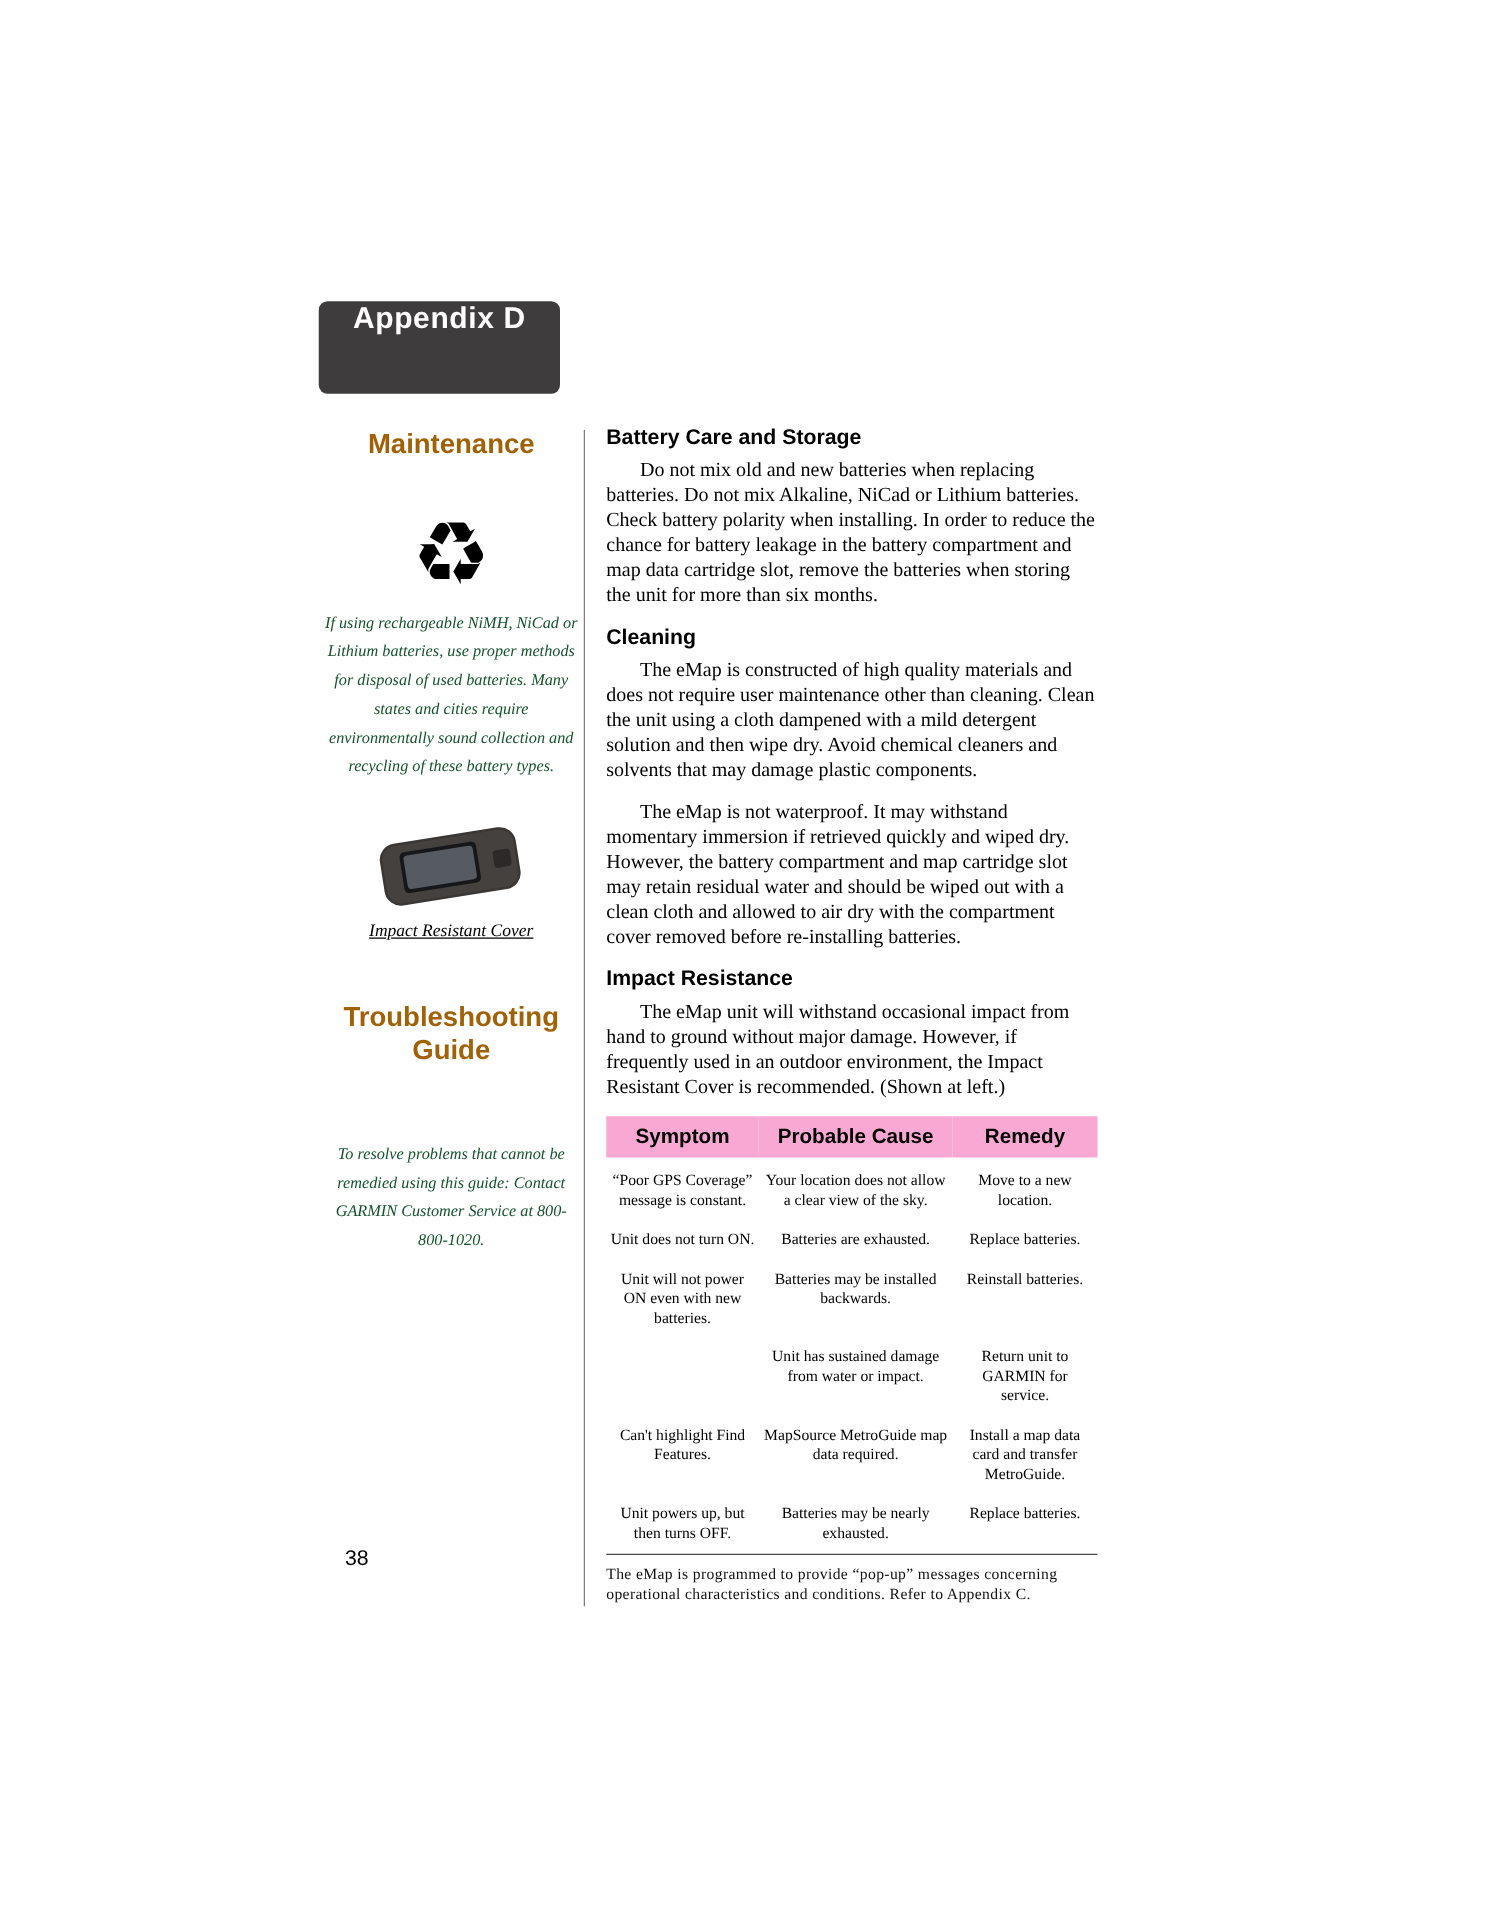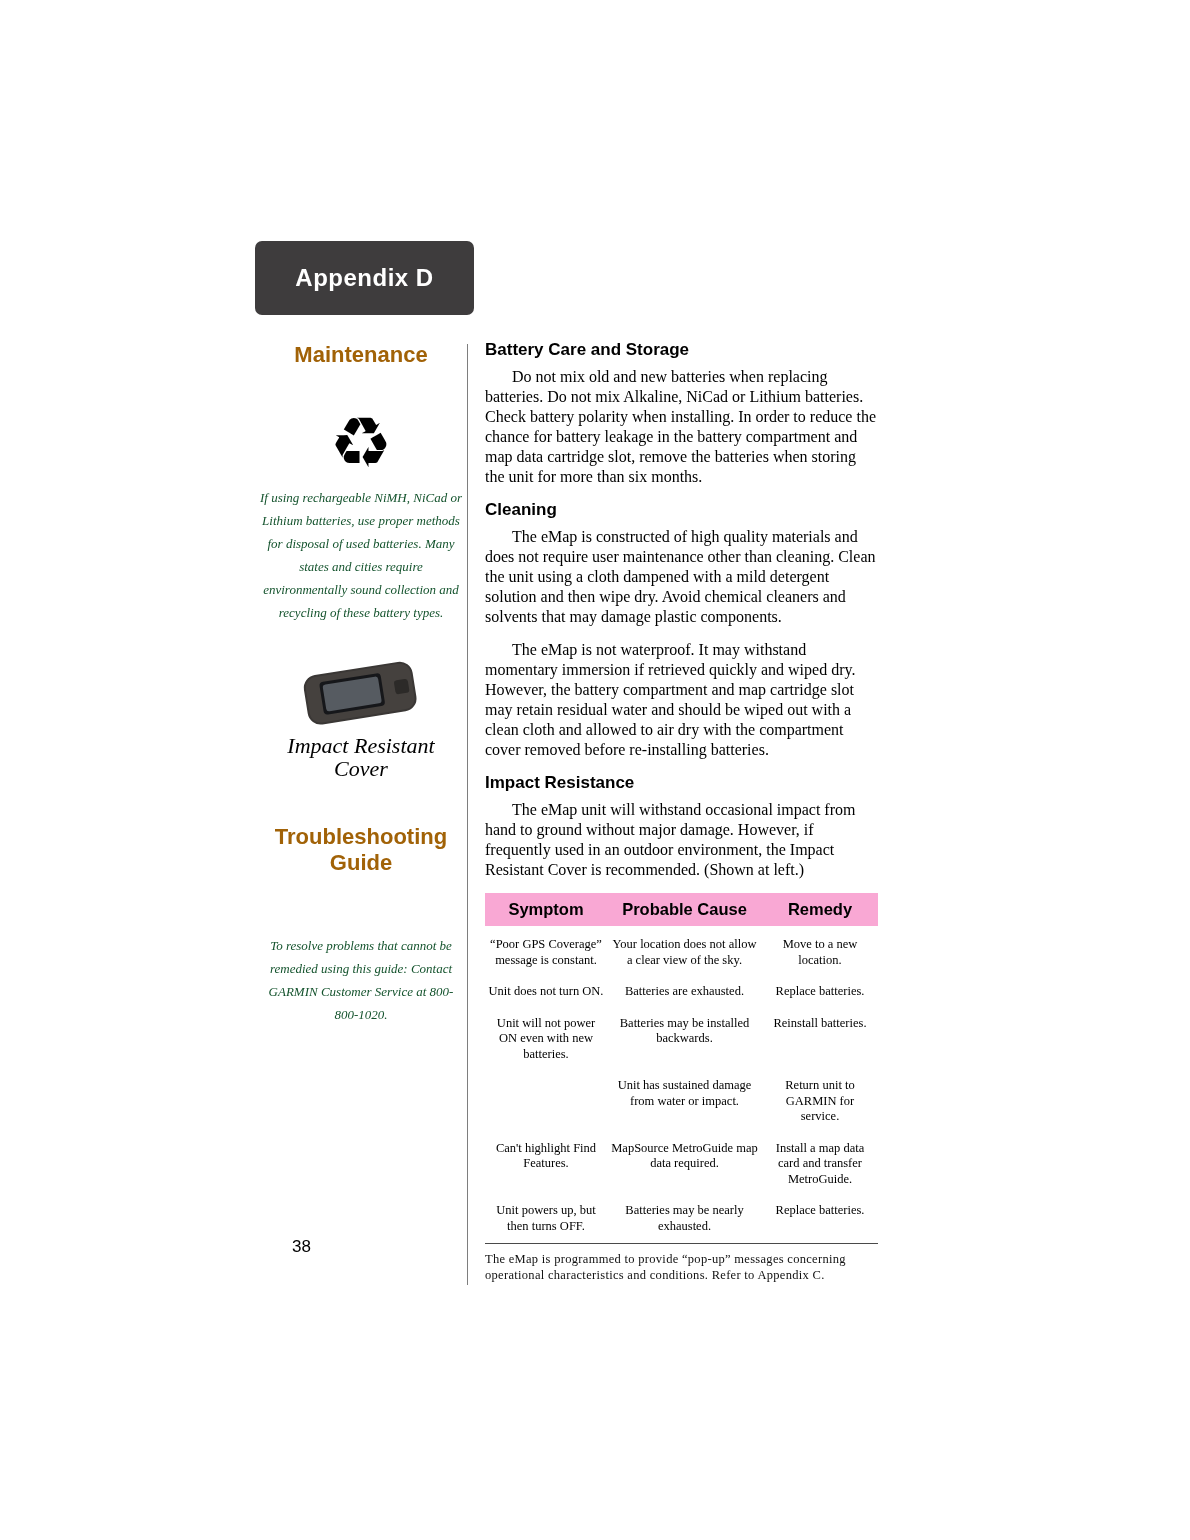--- a/index.html
+++ b/index.html
@@ -3,23 +3,23 @@
 <meta charset="utf-8">
 <style>
   html,body { margin:0; padding:0; background:#ffffff; }
   .page {
     position:relative; width:1190px; height:1540px; background:#ffffff;
     overflow:hidden; color:#000;
   }
 
   
   .appendix-box {
-    position:absolute; left:255px; top:241px; width:219px; height:74px;
+    position:absolute; left:255px; top:241px; width:193px; height:74px;
     background:#3e3c3d; border-radius:7px;
-    display:flex; align-items:center; justify-content:center;
+    display:flex; align-items:flex-start; justify-content:center;
   }
   .appendix-box span {
     color:#ffffff; font-family:"Liberation Sans",sans-serif;
     font-weight:700; font-size:24px; letter-spacing:0.5px;
   }
 
   
   .left-col { position:absolute; left:258px; top:342px; width:206px; text-align:center; }
   .side-heading {
     font-family:"Liberation Sans",sans-serif; font-weight:700;
@@ -29,21 +29,21 @@
     font-family:"DejaVu Sans",sans-serif; font-size:70px; line-height:1;
     margin:40px 0 8px; color:#000;
   }
   .side-note {
     font-family:"Liberation Serif",serif; font-style:italic;
     font-size:13px; line-height:23px; margin:4px 0 0; color:#14532d;
   }
   .cover-img { margin:28px auto 0; width:124px; height:80px; }
   .caption {
     font-family:"Liberation Serif",serif; font-style:italic;
-    font-size:22px; line-height:23px; margin:2px 0 0;
+    font-size:14px; line-height:23px; margin:2px 0 0;text-decoration:underline;
   }
   .ts-heading { margin-top:44px; }
   .contact-note { margin-top:58px; }
 
   
   .divider { position:absolute; left:467px; top:344px; width:1px; height:941px; background:#7e7e7e; }
 
   
   .right-col { position:absolute; left:485px; top:340px; width:393px; }
   .right-col h3 {
@@ -66,21 +66,21 @@
     font-family:"Liberation Serif",serif; font-size:12.5px; line-height:15.5px;
     text-align:center; vertical-align:top; padding:11px 3px 5px; color:#000;
   }
   .footnote {
     width:393px; border-top:1px solid #4a4a4a; margin:4px 0 1px;
     padding-top:7px; font-family:"Liberation Serif",serif;
     font-size:12.5px; line-height:16px; letter-spacing:0.3px; color:#111;
   }
 
   .page-number {
-    position:absolute; left:292px; top:1237px;
+    position:absolute; left:276px; top:1237px;
     font-family:"Liberation Sans",sans-serif; font-size:17px; color:#000;
   }
 </style>
 </head>
 <body>
 
 <div class="page">
 
   <div class="appendix-box">
     <span>Appendix D</span>

